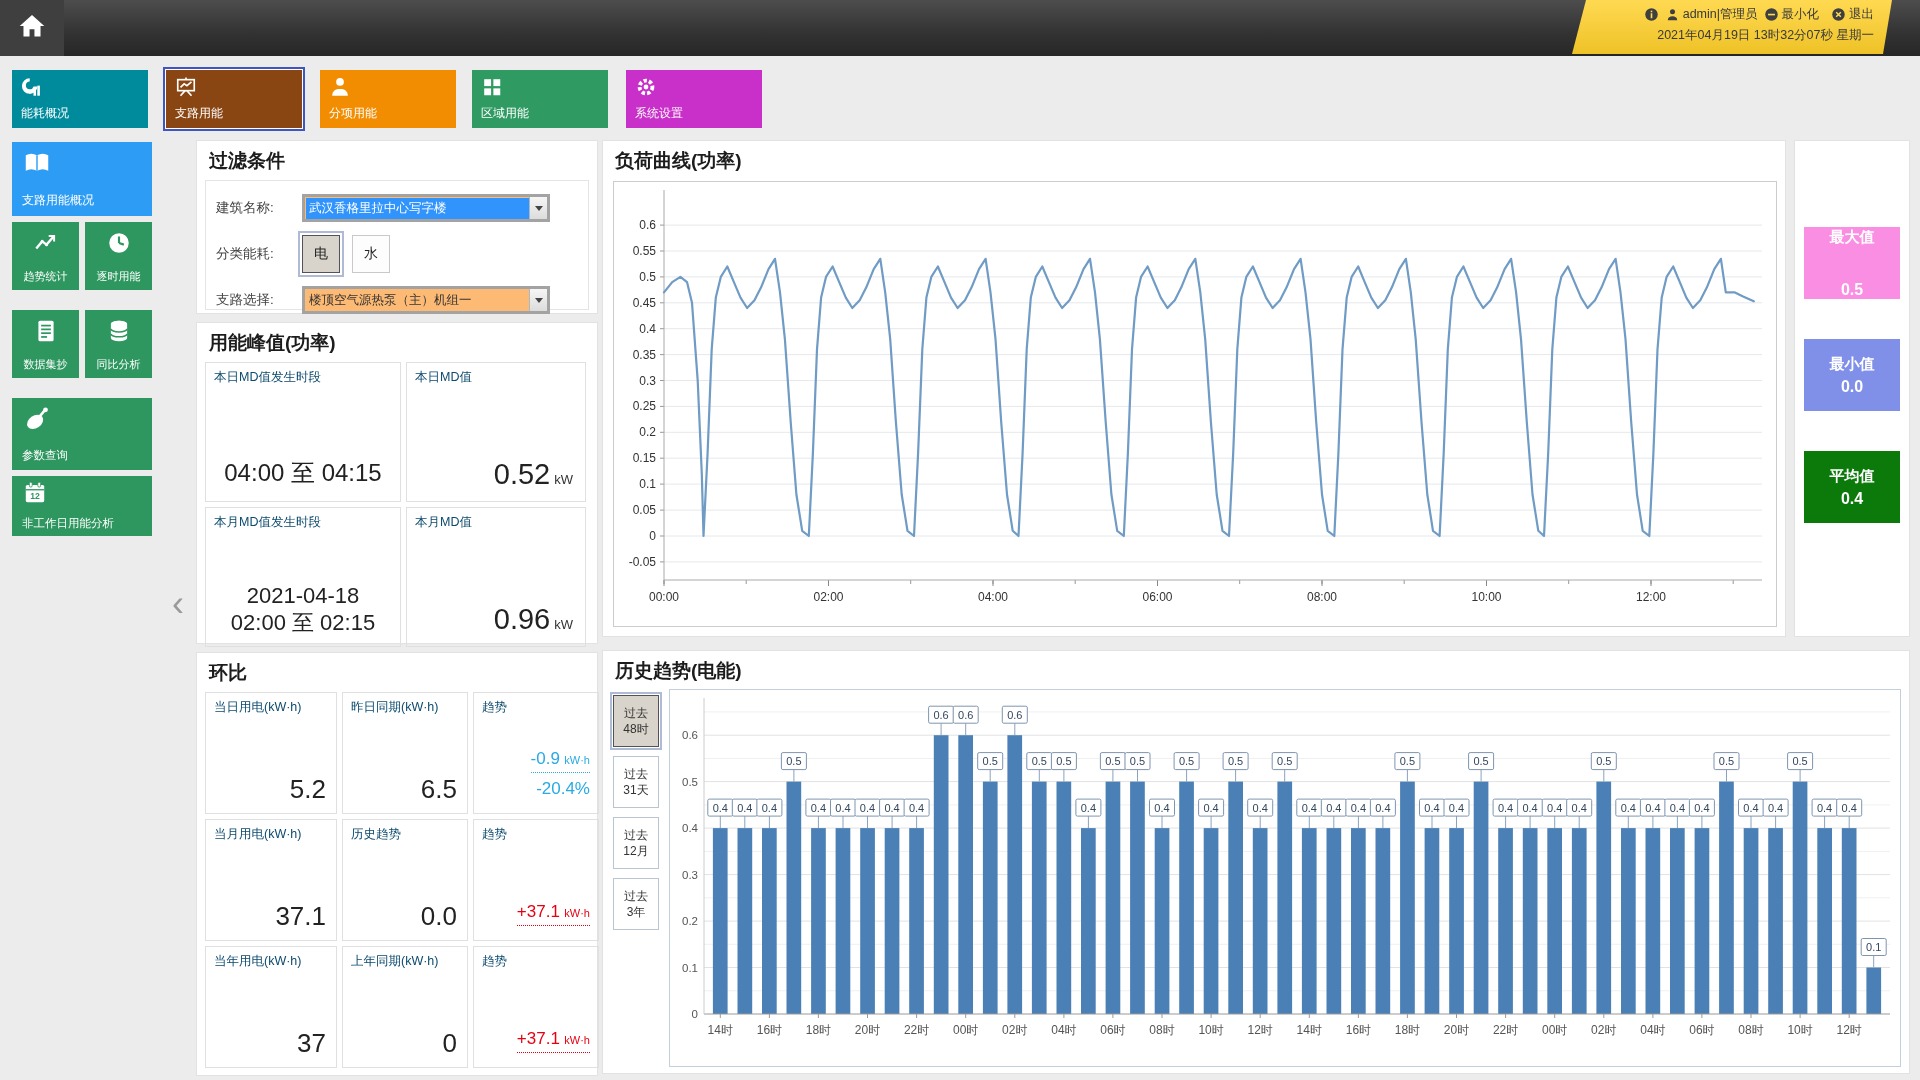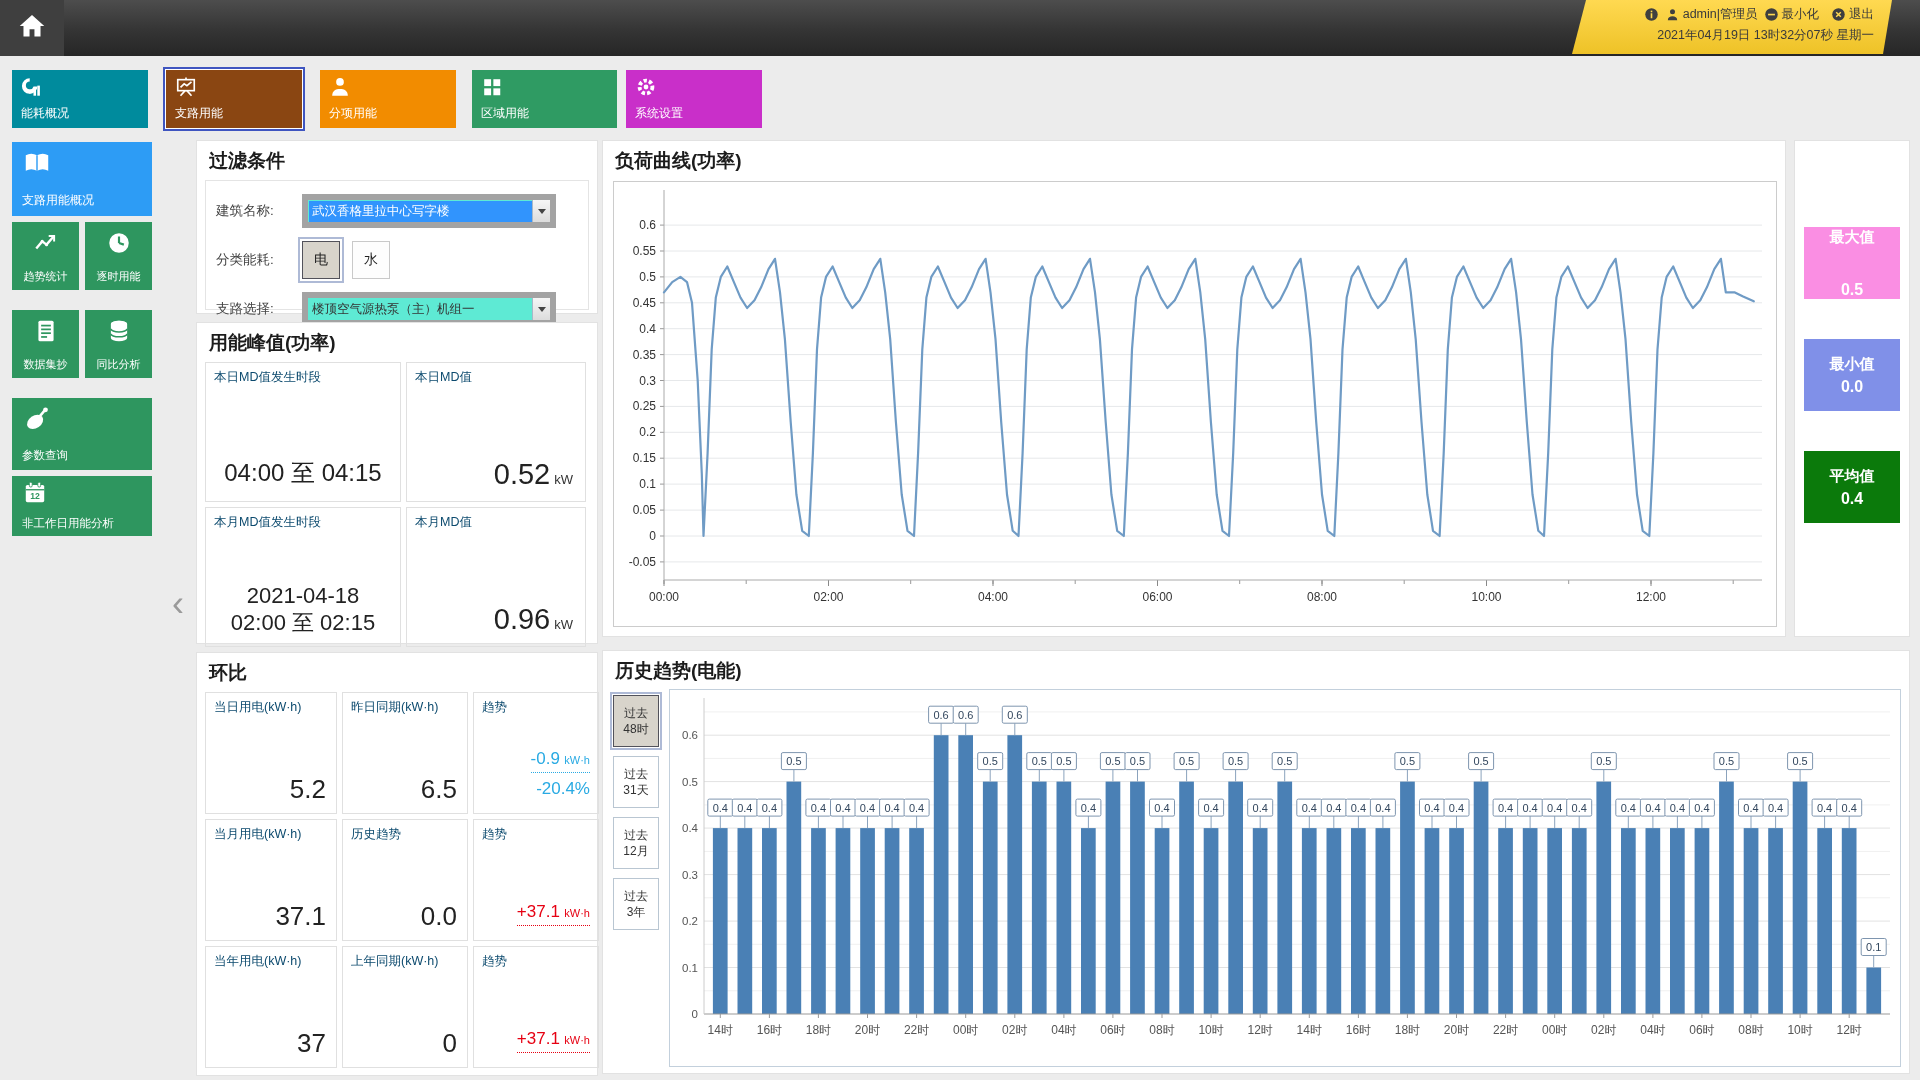--- a/index.html
+++ b/index.html
@@ -49,21 +49,21 @@
     cursor:pointer;line-height:36px;user-select:none;}
 
   
   .panel{position:absolute;background:#fff;border:1px solid #e2e2e2;box-sizing:border-box;}
   .p-title{font-size:19px;font-weight:bold;color:#1c1c1c;margin:7px 0 6px 12px;}
   .inner{border:1px solid #e4e4e4;margin:0 8px;background:#fff;}
 
   
   .f-row{display:flex;align-items:center;margin:13px 10px;}
   .f-label{width:86px;font-size:13.5px;color:#444;}
-  .combo{position:relative;width:242px;height:22px;border:6px solid #a3a3a3;background:#5eead4;
+  .combo{position:relative;width:242px;height:22px;border:3px solid #a3a3a3;background:#fdba74;
     display:flex;align-items:center;cursor:pointer;}
   .combo .sel{background:#3194fd;color:#fff;font-size:12.5px;padding:2px 3px;margin-left:1px;
     white-space:nowrap;overflow:hidden;flex:1;}
   .combo .plain{color:#333;font-size:12.5px;padding:2px 4px;flex:1;white-space:nowrap;overflow:hidden;}
   .combo .btn{width:17px;height:100%;border-left:1px solid #a8b8c8;
     background:linear-gradient(180deg,#f6f6f6,#dcdcdc);display:flex;align-items:center;justify-content:center;}
   .arrow-down{width:0;height:0;border-left:4px solid transparent;border-right:4px solid transparent;
     border-top:5px solid #444;}
   .tgl{width:38px;height:38px;display:flex;align-items:center;justify-content:center;
     font-size:14px;color:#222;cursor:pointer;margin-right:12px;box-sizing:border-box;}
@@ -184,21 +184,21 @@
   </div>
   <div class="nav-tile" style="left: 320px; background: rgb(242, 140, 0);">
     <span class="ic">
       <svg width="22" height="22" viewBox="0 0 24 24" fill="#fff">
           <circle cx="12" cy="6.5" r="4.2"></circle>
           <path d="M3.5 21.5c0-5.2 3.8-7.2 8.5-7.2s8.5 2 8.5 7.2z"></path>
         </svg>
     </span>
     <span class="lb">分项用能</span>
   </div>
-  <div class="nav-tile" style="left: 472px; background: rgb(47, 155, 99); padding-left: 9px;">
+  <div class="nav-tile" style="left: 472px; background: rgb(47, 155, 99);">
     <span class="ic">
       <svg width="22" height="22" viewBox="0 0 24 24" fill="#fff">
           <rect x="3.5" y="3.5" width="7.5" height="7.5"></rect>
           <rect x="13.5" y="3.5" width="7.5" height="7.5"></rect>
           <rect x="3.5" y="13.5" width="7.5" height="7.5"></rect>
           <rect x="13.5" y="13.5" width="7.5" height="7.5"></rect>
         </svg>
     </span>
     <span class="lb">区域用能</span>
   </div>

